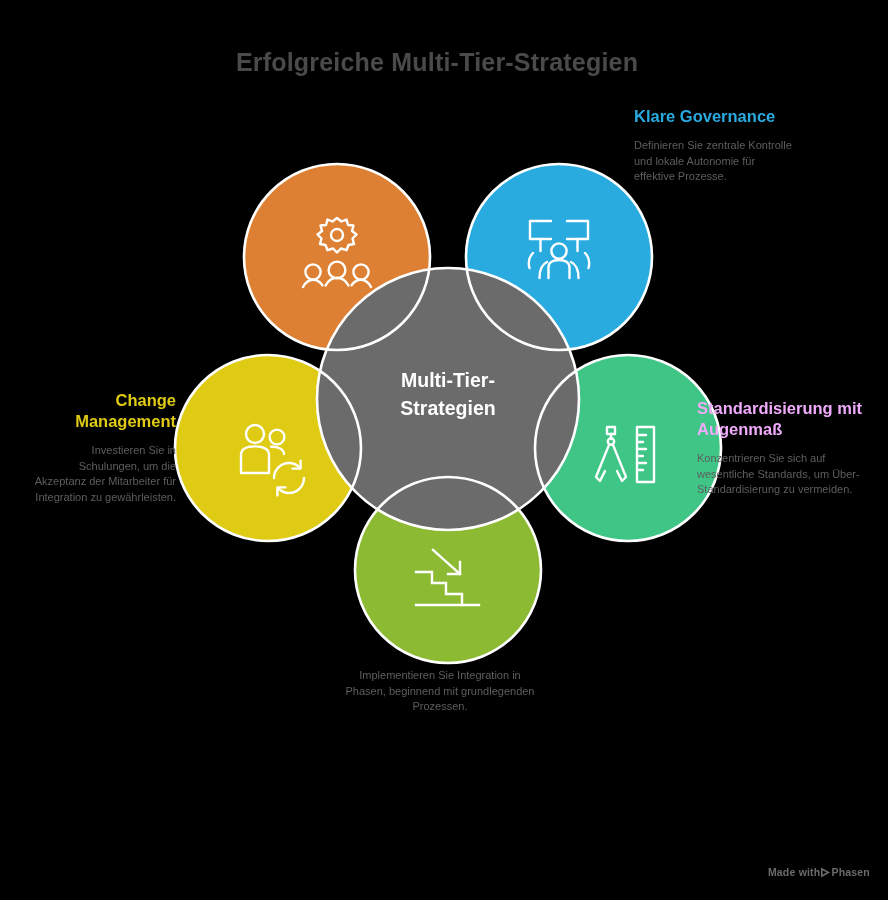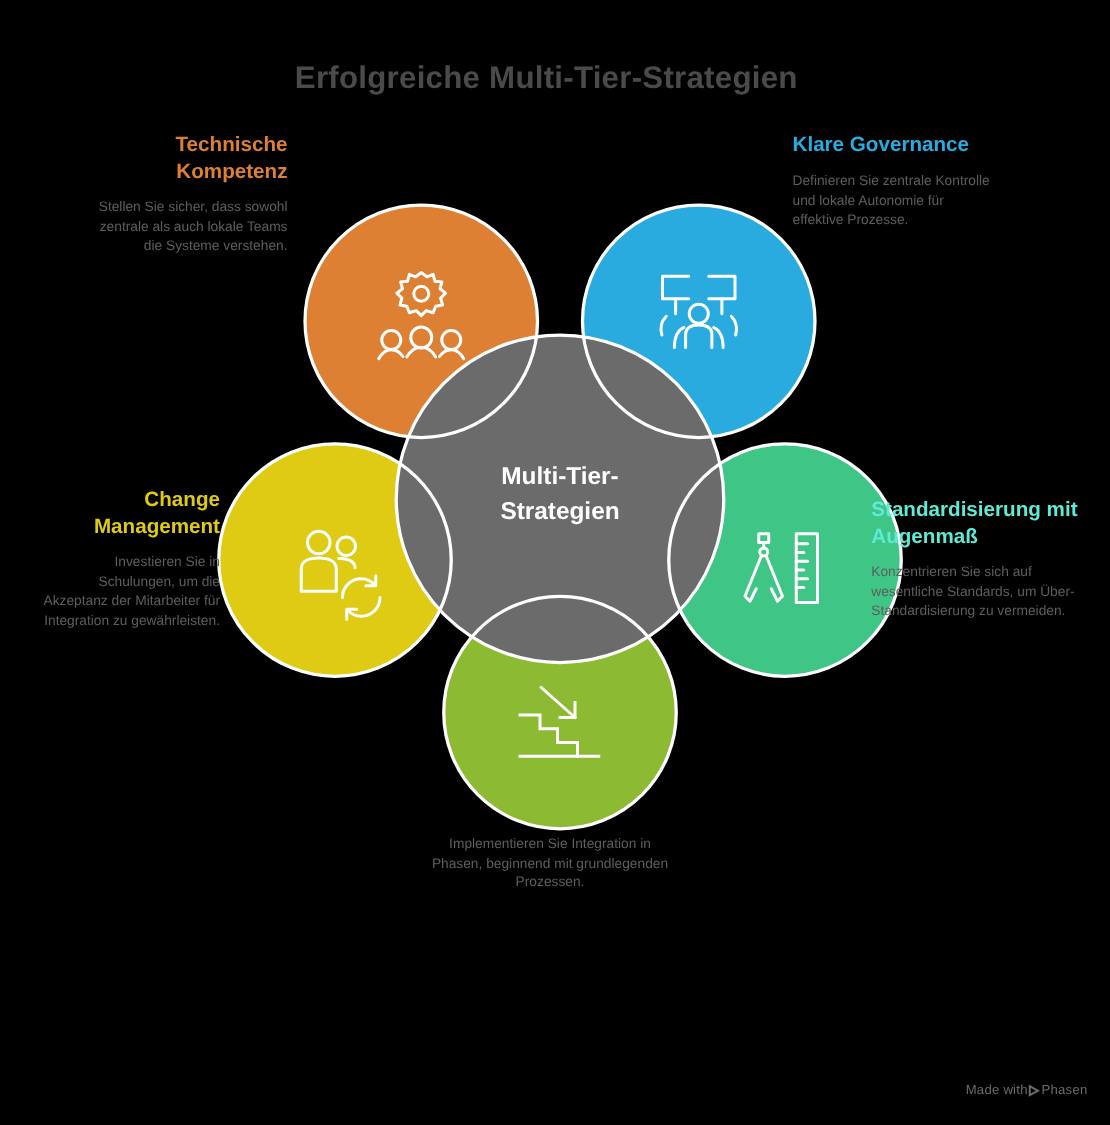--- a/index.html
+++ b/index.html
@@ -83,40 +83,40 @@
     text-align: right;
   }
   .block-change .heading { color: #DFCA14; }
 
   .block-standard {
     left: 697px;
     top: 398px;
     width: 168px;
     text-align: left;
   }
-  .block-standard .heading { color: #5eead4; }
+  .block-standard .heading { color: #f0abfc; }
 
   .block-schritt {
     left: 338px;
     top: 668px;
     width: 204px;
     text-align: center;
   }
   .block-schritt .heading { color: #8CBA33; }
 
   
   .footer {
     position: absolute;
     right: 18px;
     bottom: 22px;
     display: flex;
     align-items: flex-end;
     gap: 0;
     font-size: 10.5px;
-    font-weight: normal;
+    font-weight: bold;
     color: #6b6b6b;
     letter-spacing: 0.2px;
   }
   .footer .napkin-mark {
     display: inline-block;
     width: 11px;
     height: 11px;
     position: relative;
     top: 0px;
   }
@@ -209,24 +209,20 @@
         <path d="M35,23 C35,31.3 28.3,38 20,38 C15.7,38 11.8,36.1 9.2,33.1"></path>
         <path d="M31.6,5.6 L31.6,13.6 L23.6,13.6" stroke-linecap="round"></path>
         <path d="M8.4,40.4 L8.4,32.4 L16.4,32.4" stroke-linecap="round"></path>
       </g>
 
       <text x="431" y="387" text-anchor="middle" font-family="Liberation Sans, sans-serif" font-size="19.5" font-weight="bold" fill="#ffffff">Multi-Tier-</text>
       <text x="431" y="415" text-anchor="middle" font-family="Liberation Sans, sans-serif" font-size="19.5" font-weight="bold" fill="#ffffff">Strategien</text>
     </svg>
   </div>
 
-  <div class="block block-technische">
-    <div class="heading">Technische Kompetenz</div>
-    <div class="body">Stellen Sie sicher, dass sowohl zentrale als auch lokale Teams die Systeme verstehen.</div>
-  </div>
 
   <div class="block block-klare">
     <div class="heading">Klare Governance</div>
     <div class="body">Definieren Sie zentrale Kontrolle und lokale Autonomie für effektive Prozesse.</div>
   </div>
 
   <div class="block block-standard">
     <div class="heading">Standardisierung mit Augenmaß</div>
     <div class="body">Konzentrieren Sie sich auf wesentliche Standards, um Über-Standardisierung zu vermeiden.</div>
   </div>

